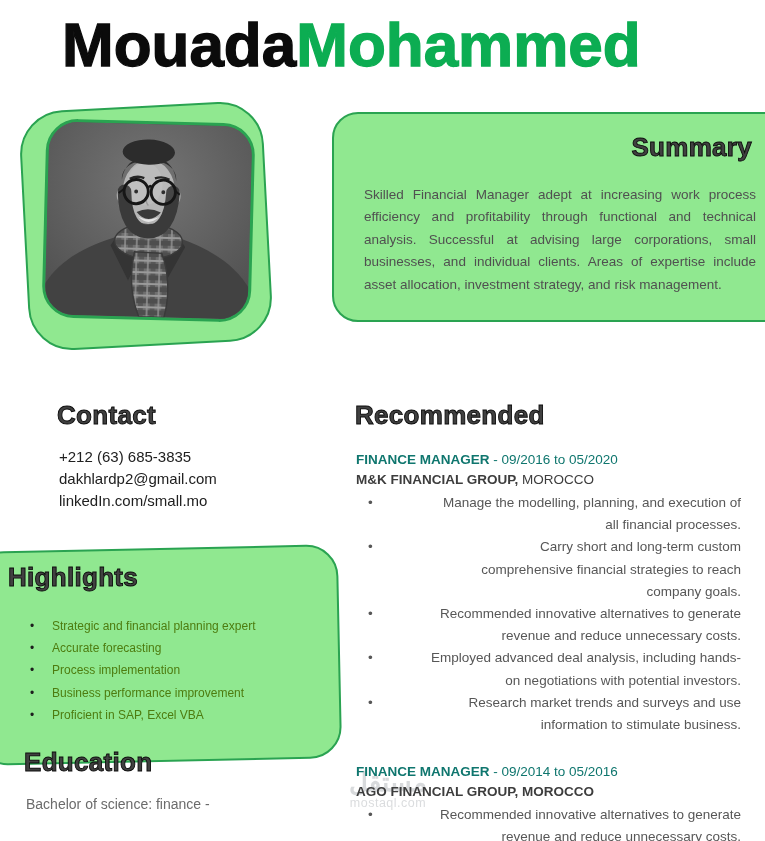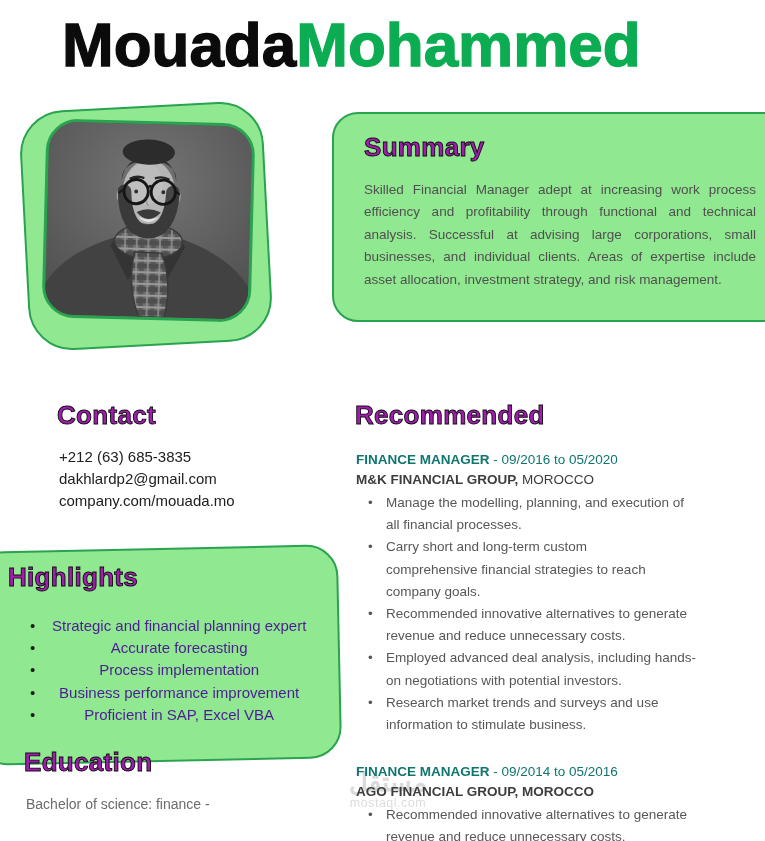--- a/index.html
+++ b/index.html
@@ -14,22 +14,22 @@
     position:absolute; left:62px; top:14px;
     font-size:62px; line-height:62px; font-weight:700;
     letter-spacing:0px; white-space:nowrap;
   }
   .title .t-first { color:#0b0b0b; -webkit-text-stroke:1.3px #0b0b0b; }
   .title .t-last  { color:#0cad52; -webkit-text-stroke:1.3px #0cad52; }
 
   
   .h2 {
     font-size:26px; line-height:34px; font-weight:700;
-    color:#a21caf; -webkit-text-stroke:0.9px #0b0b0b;
-    letter-spacing:0.3px; white-space:nowrap;
+    color:#404040; -webkit-text-stroke:0.9px #0b0b0b;
+    letter-spacing:0.3px; white-space:nowrap;text-align:right;
   }
 
   
   .photo-back {
     position:absolute; left:24px; top:106px; width:244px; height:240px;
     background:#90e890; border:2.5px solid #2aa351; border-radius:44px;
     transform:rotate(-3deg);
   }
   .photo-frame {
     position:absolute; left:44px; top:121px; width:209px; height:199px;
@@ -38,40 +38,40 @@
   }
   .photo-frame svg { display:block; width:100%; height:100%; }
 
   
   .summary-box {
     position:absolute; left:332px; top:112px; width:470px; height:210px;
     background:#90e890; border:2.5px solid #2aa351; border-radius:26px;
     padding:16px 48px 0 30px;
   }
   .summary-box p {
-    margin-top:15px; width:392px;
+    margin-top:20px; width:392px;
     font-size:13.5px; line-height:22.4px; color:#505050;
     text-align:justify;
   }
 
   
   .contact-title { position:absolute; left:57px; top:398px; }
   .contact-lines { position:absolute; left:59px; top:446px; font-size:15px; line-height:22px; color:#202020; }
 
   
   .hl-box {
     position:absolute; left:-26px; top:548px; width:366px; height:214px;
     background:#90e890; border:2.5px solid #2aa351; border-radius:32px;
     transform:rotate(-1.2deg); z-index:0;
   }
   .hl-title { position:absolute; left:8px; top:560px; z-index:2; }
   .hl-list  { position:absolute; left:8px; top:615px; z-index:2; list-style:none; }
   .hl-list li {
     position:relative; padding-left:44px;
-    font-size:15px; line-height:22.2px; color:#4c1d95;text-align:center;
+    font-size:12px; line-height:22.2px; color:#4d7c0f;
   }
   .hl-list li::before { content:"\2022"; position:absolute; left:22px; color:#1d1d1d; }
 
   
   .edu-title { position:absolute; left:24px; top:745px; z-index:2; }
   .edu-body  { position:absolute; left:26px; top:794px; z-index:2; font-size:14px; line-height:21px; color:#6b6b6b; }
 
   
   .exp-title { position:absolute; left:355px; top:398px; z-index:2; }
   .job { position:absolute; left:356px; width:385px; z-index:2; }
@@ -81,20 +81,21 @@
   .job .role .role-name { font-weight:700; }
   .job .role .role-dates { font-weight:400; }
   .job .company { margin-top:0; font-size:13.5px; line-height:20px; color:#3d3d3d; }
   .job .company .company-name { font-weight:700; }
   .job .company .company-loc  { font-weight:400; }
   .job ul { margin-top:2px; list-style:none; }
   .job ul li {
     position:relative; padding-left:30px;
     font-size:13.5px; line-height:22.2px; color:#575757;
     white-space:pre-line;
+    text-align:right;
   }
   .job ul li::before { content:"\2022"; position:absolute; left:12px; color:#575757; }
 
   
   .watermark {
     position:absolute; left:332px; top:768px; width:112px;
     text-align:center; opacity:0.6; z-index:1;
   }
   .watermark .wm-ar  { font-size:26px; line-height:28px; font-weight:700; color:#bfc3c6; }
   .watermark .wm-dom { font-size:12.5px; line-height:15px; letter-spacing:0.5px; color:#c3c6c9; }
@@ -162,21 +163,21 @@
 
   <section class="summary-box">
     <h2 class="h2">Summary</h2>
     <p>Skilled Financial Manager adept at increasing work process efficiency and profitability through functional and technical analysis. Successful at advising large corporations, small businesses, and individual clients. Areas of expertise include asset allocation, investment strategy, and risk management.</p>
   </section>
 
   <h2 class="h2 contact-title">Contact</h2>
   <div class="contact-lines">
     <div>+212 (63) 685-3835</div>
     <div>dakhlardp2@gmail.com</div>
-    <div>company.com/mouada.mo</div>
+    <div>linkedIn.com/small.mo</div>
   </div>
 
   <div class="hl-box"></div>
   <h2 class="h2 hl-title">Highlights</h2>
   <ul class="hl-list">
     <li>Strategic and financial planning expert</li>
     <li>Accurate forecasting</li>
     <li>Process implementation</li>
     <li>Business performance improvement</li>
     <li>Proficient in SAP,  Excel VBA</li>

